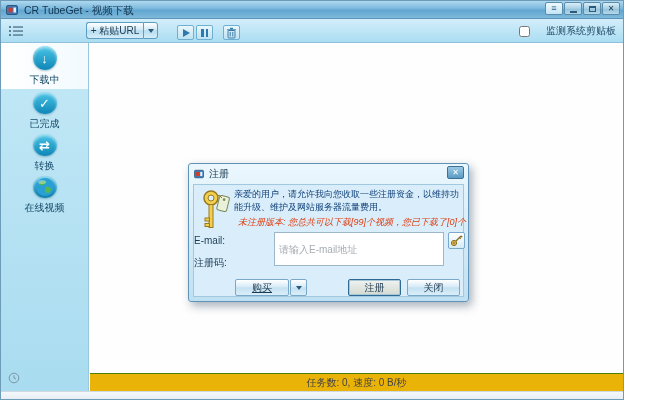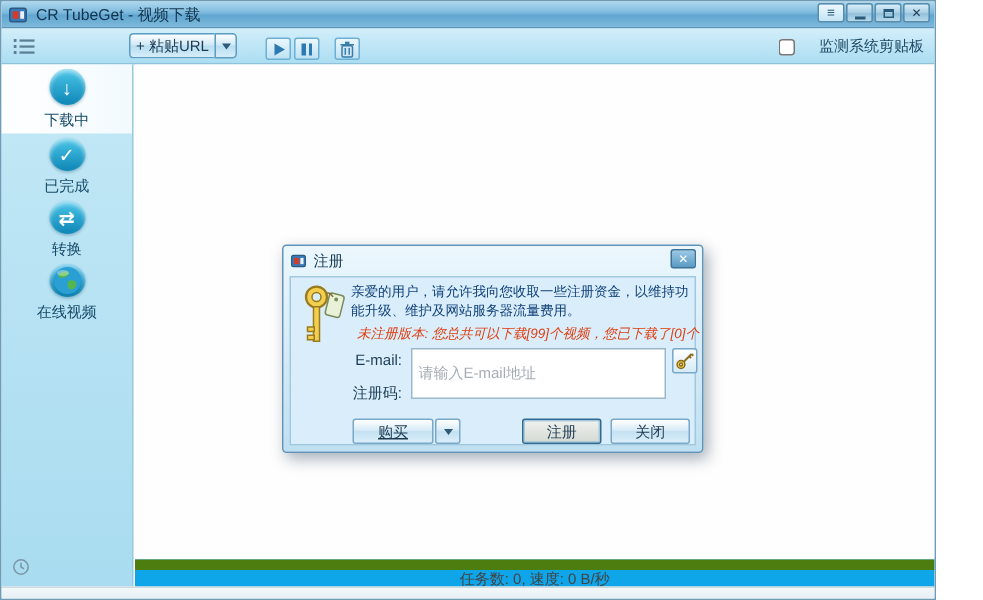--- a/index.html
+++ b/index.html
@@ -66,21 +66,21 @@
                  background:linear-gradient(180deg,#4cc6e8,#0e86b6);
                  box-shadow:inset 0 2px 3px rgba(255,255,255,.55), 0 1px 2px rgba(20,80,110,.35);
                  display:flex; align-items:center; justify-content:center; }
   .circle-icon .glyph { color:#ffffff; font-size:13px; font-weight:bold; line-height:1; }
   .side-label { margin-top:3px; font-size:10px; color:#164a68; }
   .clock { position:absolute; left:7px; bottom:7px; width:12px; height:12px; display:inline-flex; }
 
   
   .content { position:absolute; left:89px; top:42px; right:0; bottom:28px; background:#fefefe; }
   .statusbar { position:absolute; left:89px; top:372px; right:0; height:18px;
-               background:#0ea5e9; border-top:7px solid #4d7c0f;
+               background:#eab308; border-top:1px solid #4d7c0f;
                display:flex; align-items:center; justify-content:center;text-align:right; }
   .statusbar span { font-size:10px; color:#444444; }
   .bottom-strip { position:absolute; left:0; top:390px; width:100%; height:10px;
                   background:linear-gradient(180deg,#f3f8fa,#e2ecf1); border-top:1px solid #cfdae0; }
 
   
   .dialog { position:absolute; left:187px; top:130px; width:281px; height:139px;
             border:1px solid #5f94b8; border-radius:3px;
             background:linear-gradient(180deg,#ecf7fd,#bfe0f2);
             box-shadow:3px 4px 10px rgba(0,30,60,.35); z-index:10;margin-top:32px; }
@@ -91,21 +91,21 @@
                border:1px solid #3d7296; border-radius:2px;
                background:linear-gradient(180deg,#9bc9e4,#5b9ac4);
                color:#ffffff; font-size:8px; line-height:1; padding:0; }
   .dlg-body { position:absolute; left:4px; right:4px; top:20px; bottom:4px;
               background:#d9eefa; border:1px solid #a0c8de; }
   .dlg-key { position:absolute; left:8px; top:4px; }
   .dlg-msg { position:absolute; left:40px; top:3px; width:226px;
              font-size:9px; line-height:13px; color:#10407a; }
   .dlg-warn { position:absolute; left:44px; top:31px; white-space:nowrap;
               font-size:9px; color:#e03c10;font-style:italic; }
-  .fld-label { position:absolute; left:0; width:74px; text-align:right;
+  .fld-label { position:absolute; left:0; width:74px; text-align:left;
                font-size:10px; color:#1c3a55; line-height:17px; }
   .lbl-email { top:47px; } .lbl-reg { top:69px; }
   .fld-input { position:absolute; left:80px; width:170px; height:17px;
                border:1px solid #9cb8c8; background:#ffffff; font-size:10px;
                color:#333; padding:16px 4px; font-family:inherit; }
   .fld-input::placeholder { color:#a6adb3; }
   .in-email { top:47px; } .in-reg { top:69px; }
   .key-btn { position:absolute; left:254px; top:47px; width:17px; height:17px;
              border:1px solid #7aa8c8; border-radius:2px;
              background:linear-gradient(180deg,#ffffff,#d6eaf6);

